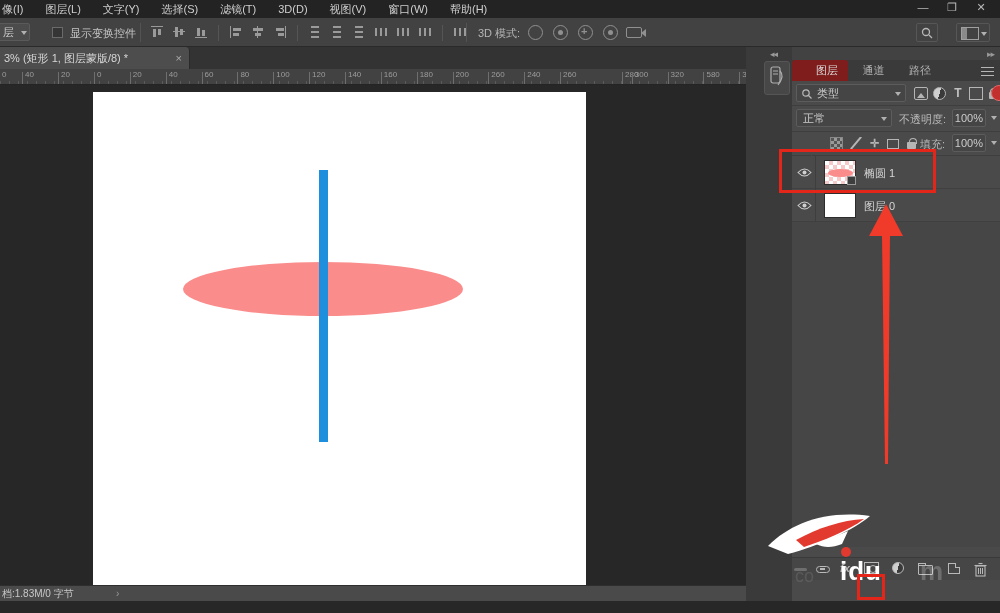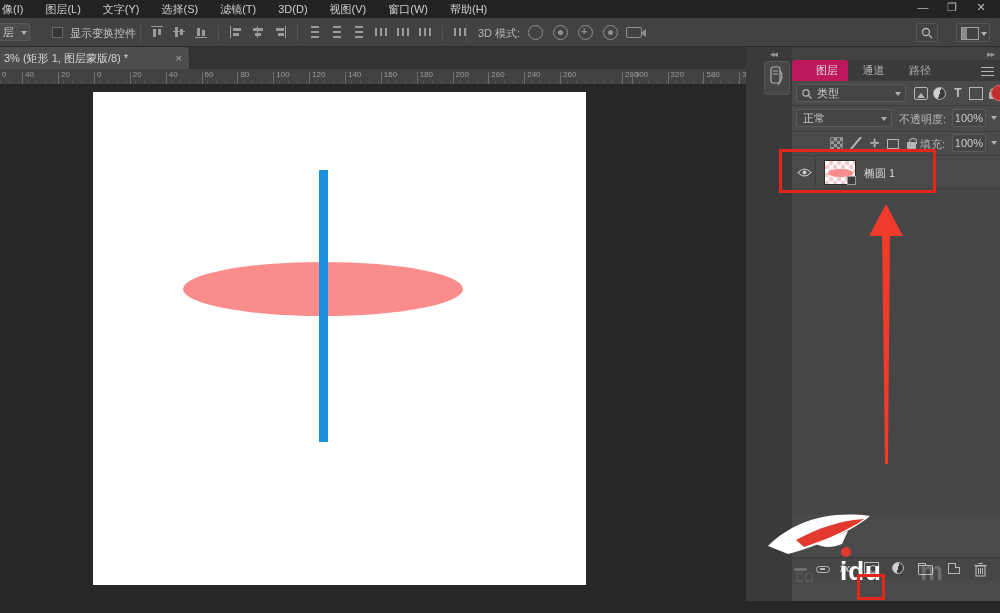--- a/index.html
+++ b/index.html
@@ -98,21 +98,21 @@
   .dock { position:absolute; left:746px; top:47px; width:254px; height:554px; background:#3a3a3a; }
   .dockstrip { position:absolute; left:16px; top:2px; width:30px; height:552px; }
   .collapse-l { position:absolute; left:8px; top:0; color:#9a9a9a; font-size:9px; letter-spacing:-1px; }
   .histbtn { position:absolute; left:2px; top:12px; width:26px; height:34px; background:#474747;
              border:1px solid #555; border-radius:3px; }
   .panel { position:absolute; left:46px; top:0; width:208px; height:554px; background:#424242; }
   .collapse-r { position:absolute; right:6px; top:2px; color:#9a9a9a; font-size:9px; letter-spacing:-1px; }
   .ptabs { position:absolute; left:0; top:13px; width:208px; height:21px; background:#3a3a3a; }
   .ptab { display:inline-block; height:21px; line-height:21px; padding:0 10px; font-size:11px;
           color:#b0b0b0; }
-  .ptab.active { background:#be185d; color:#dadada; border-radius:3px 3px 0 0;padding-left:24px; }
+  .ptab.active { background:#7f1d1d; color:#dadada; border-radius:3px 3px 0 0;padding-left:24px; }
   .hamburger { position:absolute; right:6px; top:7px; width:13px; height:9px;
                border-top:1px solid #b5b5b5; }
   .hamburger::before, .hamburger::after { content:""; position:absolute; left:0; width:13px;
                height:1px; background:#b5b5b5; }
   .hamburger::before { top:3px; } .hamburger::after { top:7px; }
   .pbody { position:absolute; left:0; top:34px; width:208px; height:520px; background:#4a4a4a; }
 
   .filter-row { position:relative; height:25px; border-bottom:1px solid #3e3e3e; overflow:hidden; }
   .combo { position:absolute; top:3px; height:18px; background:#454545; border:1px solid #5c5c5c;
            border-radius:2px; color:#ccc; font-size:11px; line-height:16px; }
@@ -282,20 +282,24 @@
       <span class="rl" style="left: 742.3px;">360</span>
     </div>
 
   <div class="pasteboard">
     <div class="canvas">
       <div class="ellipse" style="background: rgb(250, 140, 139);"></div>
       <div class="vbar" style="background: rgb(30, 143, 221);"></div>
     </div>
   </div>
 
+  <div class="statusbar">
+    <span class="txt">档:1.83M/0 字节</span>
+    <span class="chev">›</span>
+  </div>
 
   <div class="dock">
     <div class="dockstrip">
       <span class="collapse-l">◂◂</span>
       <span class="histbtn">
         <svg width="20" height="26" style="position:absolute;left:2px;top:3px">
           <rect x="4" y="2" width="9" height="16" rx="2" fill="none" stroke="#b0b0b0" stroke-width="1.2"></rect>
           <line x1="6" y1="6" x2="11" y2="6" stroke="#b0b0b0"></line>
           <line x1="6" y1="9" x2="11" y2="9" stroke="#b0b0b0"></line>
           <path d="M13 6 q5 5 -2 14" fill="none" stroke="#b0b0b0" stroke-width="1.2"></path>
@@ -361,20 +365,30 @@
               <circle cx="7.5" cy="5.5" r="2" fill="#cfcfcf"></circle>
             </svg>
           </span>
           <span class="thumb checker">
             <span class="pinkellipse" style="background: rgb(250, 140, 139);"></span>
             <span class="badge"></span>
           </span>
           <span class="lname" style="left:72px">椭圆 1</span>
         </div>
 
+        <div class="lrow">
+          <span class="eyecell">
+            <svg class="eye" width="15" height="11">
+              <path d="M1 5.5 Q7.5 -1.5 14 5.5 Q7.5 12.5 1 5.5 Z" fill="none" stroke="#cfcfcf" stroke-width="1.1"></path>
+              <circle cx="7.5" cy="5.5" r="2" fill="#cfcfcf"></circle>
+            </svg>
+          </span>
+          <span class="thumb"></span>
+          <span class="lname" style="left:72px">图层 0</span>
+        </div>
 
         <div class="lfill"></div>
 
         <div class="pfoot">
           <span class="scrolldash"></span>
           <span class="bi linkic" style="left:24px"></span>
           <span class="bi fx" style="left:48px">fx</span>
           <span class="bi maskic" style="left:72px"></span>
           <span class="bi adjic" style="left:100px"></span>
           <span class="bi folderic" style="left:126px"></span>

